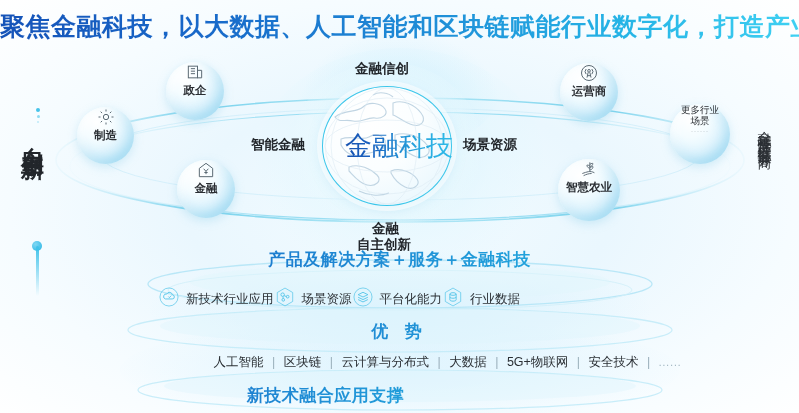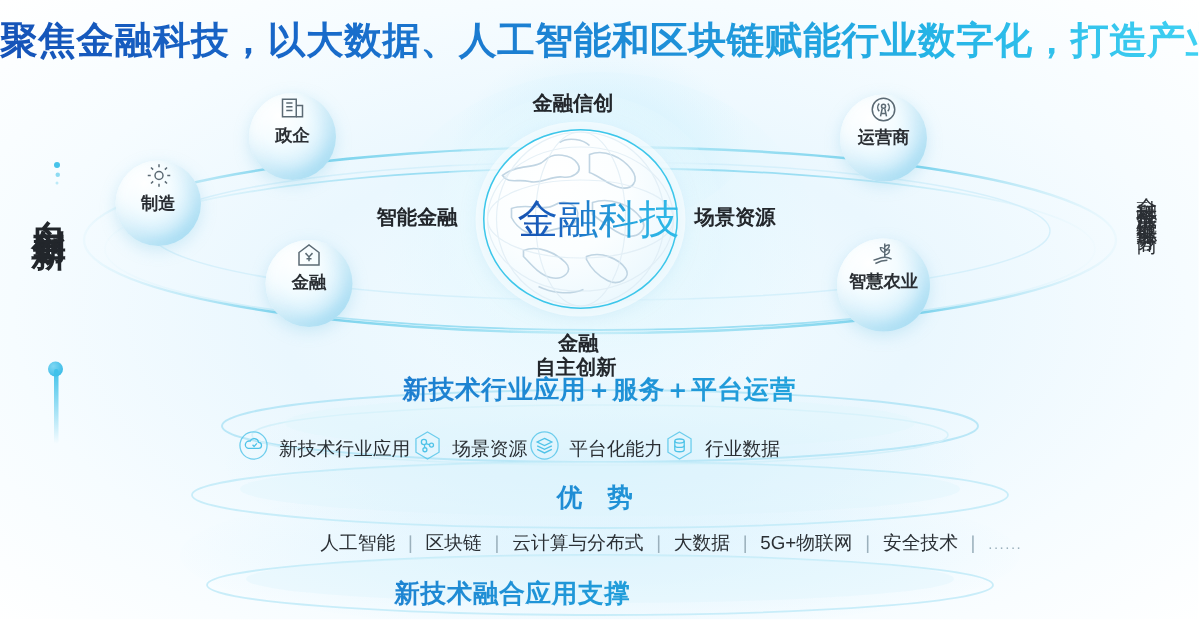--- a/index.html
+++ b/index.html
@@ -113,21 +113,21 @@
   .disc { position:absolute; pointer-events:none; }
 
   .blueline {
     position:absolute; text-align:center; white-space:nowrap; font-weight:bold;
     background: linear-gradient(90deg,#1556bd 0%,#1d7fd0 35%,#22a6dd 70%,#34c9ef 100%);
     -webkit-background-clip:text; background-clip:text; color:transparent;
     -webkit-text-fill-color:transparent;
   }
   .line-product { left:0; top:248px; width:799px; font-size:17px; letter-spacing:.5px; }
   .line-youshi  { left:0; top:320px; width:799px; font-size:17px; letter-spacing:6px; }
-  .line-support { left:0; top:384px; width:651px; font-size:17px; letter-spacing:.5px;padding-left:16px; }
+  .line-support { left:0; top:384px; width:651px; font-size:17px; letter-spacing:.5px; }
 
   
   .caprow {
     position:absolute; left:0; top:286px; width:678px;
     display:flex; align-items:center; justify-content:center; 
   }
   .capitem { display:flex; align-items:center; gap:6px; }
   .capitem .captxt { font-size:12.5px; color:#2b3035; white-space:nowrap; }
 
   
@@ -262,38 +262,42 @@
         <path d="M13 4v11M13 6.5c2-1.6 3.6-1.2 3.6-1.2s.2 1.9-1.6 3.1c-1 .7-2 .6-2 .6"></path>
         <path d="M13 10.4c2-1.6 3.8-1.2 3.8-1.2s.1 2-1.7 3.2c-1 .7-2.1.5-2.1.5"></path>
         <path d="M13 8.4C11.2 7 9.5 7.4 9.5 7.4s0 1.9 1.6 3c1 .7 1.9.6 1.9.6"></path>
         <path d="M4 17.4c2.8-1 5-1.8 7.2-2.2 2.4-.4 5 0 7.3 1.3"></path>
         <path d="M5.5 20c3-1.6 6.5-2.6 9.6-2.6"></path>
       </svg>
     </span>
     <span class="btxt">智慧农业</span>
   </div>
 
+  <div class="bubble small" style="left:670px;top:104px;width:60px;height:60px;">
+    <span class="btxt" style="white-space:normal;width:42px;">更多行业场景</span>
+    <span class="subdots">······</span>
+  </div>
 
   <svg class="disc" style="left:140px;top:252px;" width="520" height="70" viewBox="0 0 520 70">
     <ellipse cx="260" cy="32" rx="252" ry="24" fill="none" stroke="#b6e6f7" stroke-width="1.3" opacity=".95"></ellipse>
     <ellipse cx="260" cy="38" rx="232" ry="20" fill="none" stroke="#d3f0fa" stroke-width="1" opacity=".9"></ellipse>
     <ellipse cx="260" cy="30" rx="210" ry="18" fill="rgba(223,245,253,.35)"></ellipse>
   </svg>
 
   <svg class="disc" style="left:120px;top:300px;" width="560" height="62" viewBox="0 0 560 62">
     <ellipse cx="280" cy="30" rx="272" ry="22" fill="none" stroke="#c3ebf8" stroke-width="1.2" opacity=".9"></ellipse>
     <ellipse cx="280" cy="26" rx="240" ry="18" fill="rgba(223,245,253,.4)"></ellipse>
   </svg>
 
   <svg class="disc" style="left:130px;top:364px;" width="540" height="56" viewBox="0 0 540 56">
     <ellipse cx="270" cy="26" rx="262" ry="20" fill="none" stroke="#c3ebf8" stroke-width="1.2" opacity=".9"></ellipse>
     <ellipse cx="270" cy="22" rx="236" ry="16" fill="rgba(223,245,253,.4)"></ellipse>
   </svg>
 
-  <div class="blueline line-product">新技术行业应用＋服务＋平台运营</div>
+  <div class="blueline line-product">产品及解决方案＋服务＋金融科技</div>
 
   <div class="caprow">
 
     <div class="capitem">
       <span>
         <svg width="22" height="22" viewBox="0 0 28 28" fill="none" stroke="#4fc3e8" stroke-width="1.1">
           <circle cx="14" cy="14" r="11.5" opacity=".8"></circle>
           <path d="M9.5 16.5h8.6a2.6 2.6 0 0 0 .2-5.2 3.8 3.8 0 0 0-7.2-1 2.9 2.9 0 0 0-1.6 6.2z"></path>
           <path d="M13.2 13.4l1.3 1.4 2.4-2.6"></path>
         </svg>

